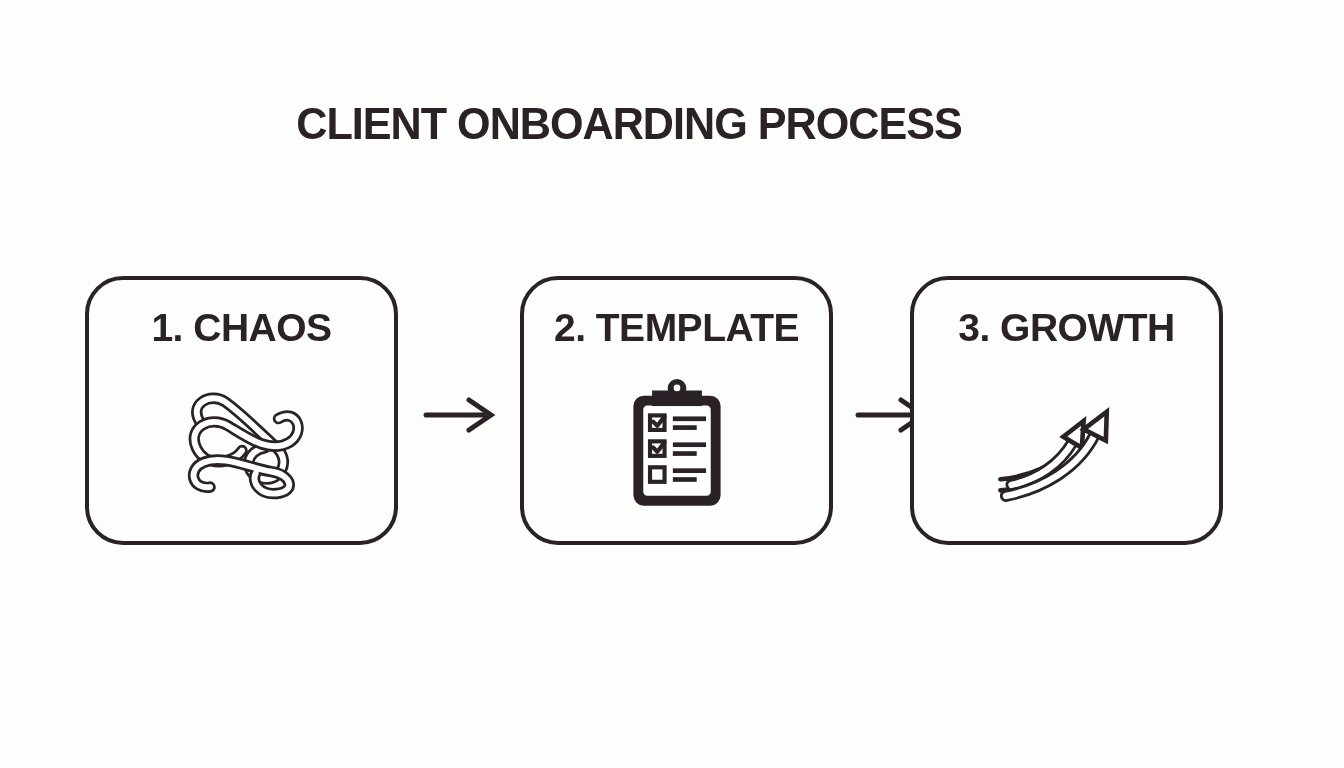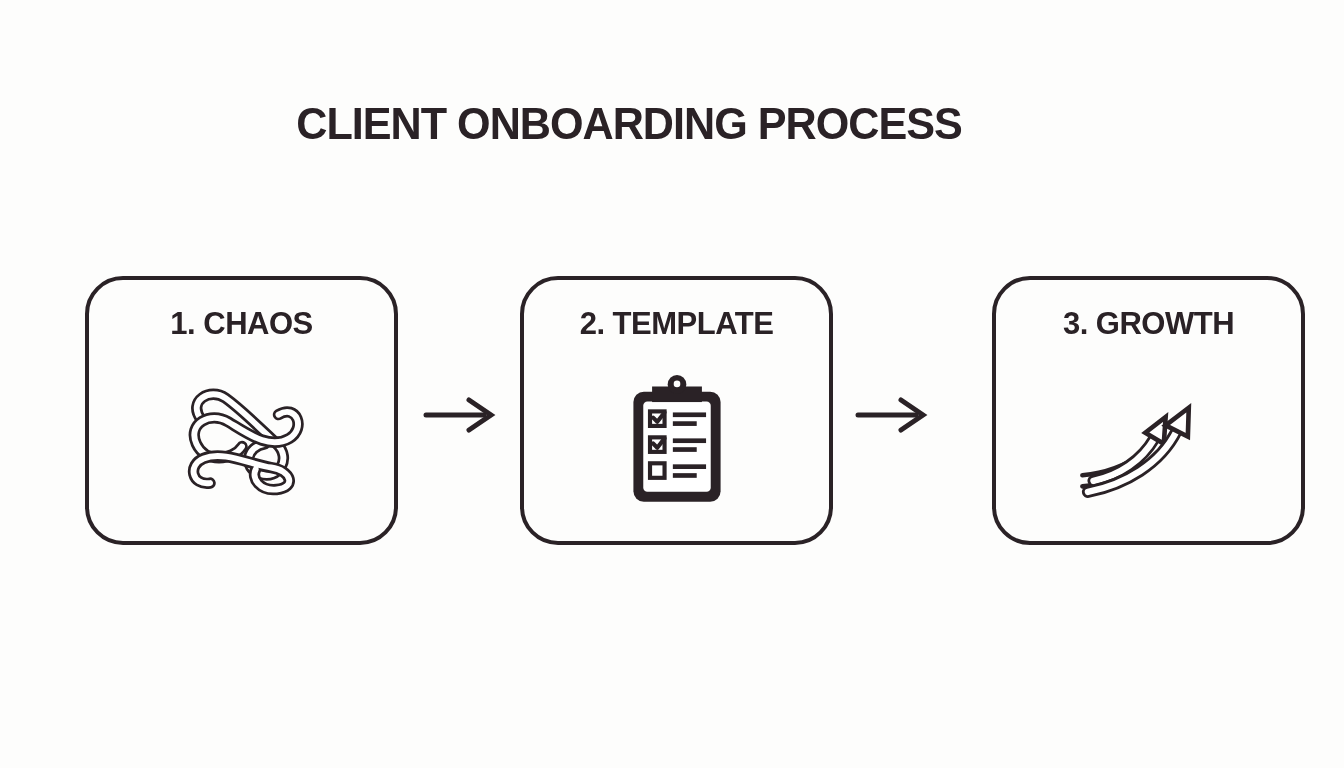--- a/index.html
+++ b/index.html
@@ -34,24 +34,24 @@
     border: 4px solid var(--ink);
     border-radius: 38px;
     background: var(--bg);
     display: flex;
     flex-direction: column;
     align-items: center;
     padding-top: 26px;
   }
   .step-box.pos-0 { left: 85px; }
   .step-box.pos-1 { left: 520px; text-align: right; }
-  .step-box.pos-2 { left: 992px; }
+  .step-box.pos-2 { left: 910px; }
 
   .step-label {
-    font-size: 31px;
+    font-size: 39px;
     font-weight: bold;
     letter-spacing: -0.5px;
     color: var(--ink);
     white-space: nowrap;
   }
 
   .icon-wrap {
     flex: 1;
     display: flex;
     align-items: center;

